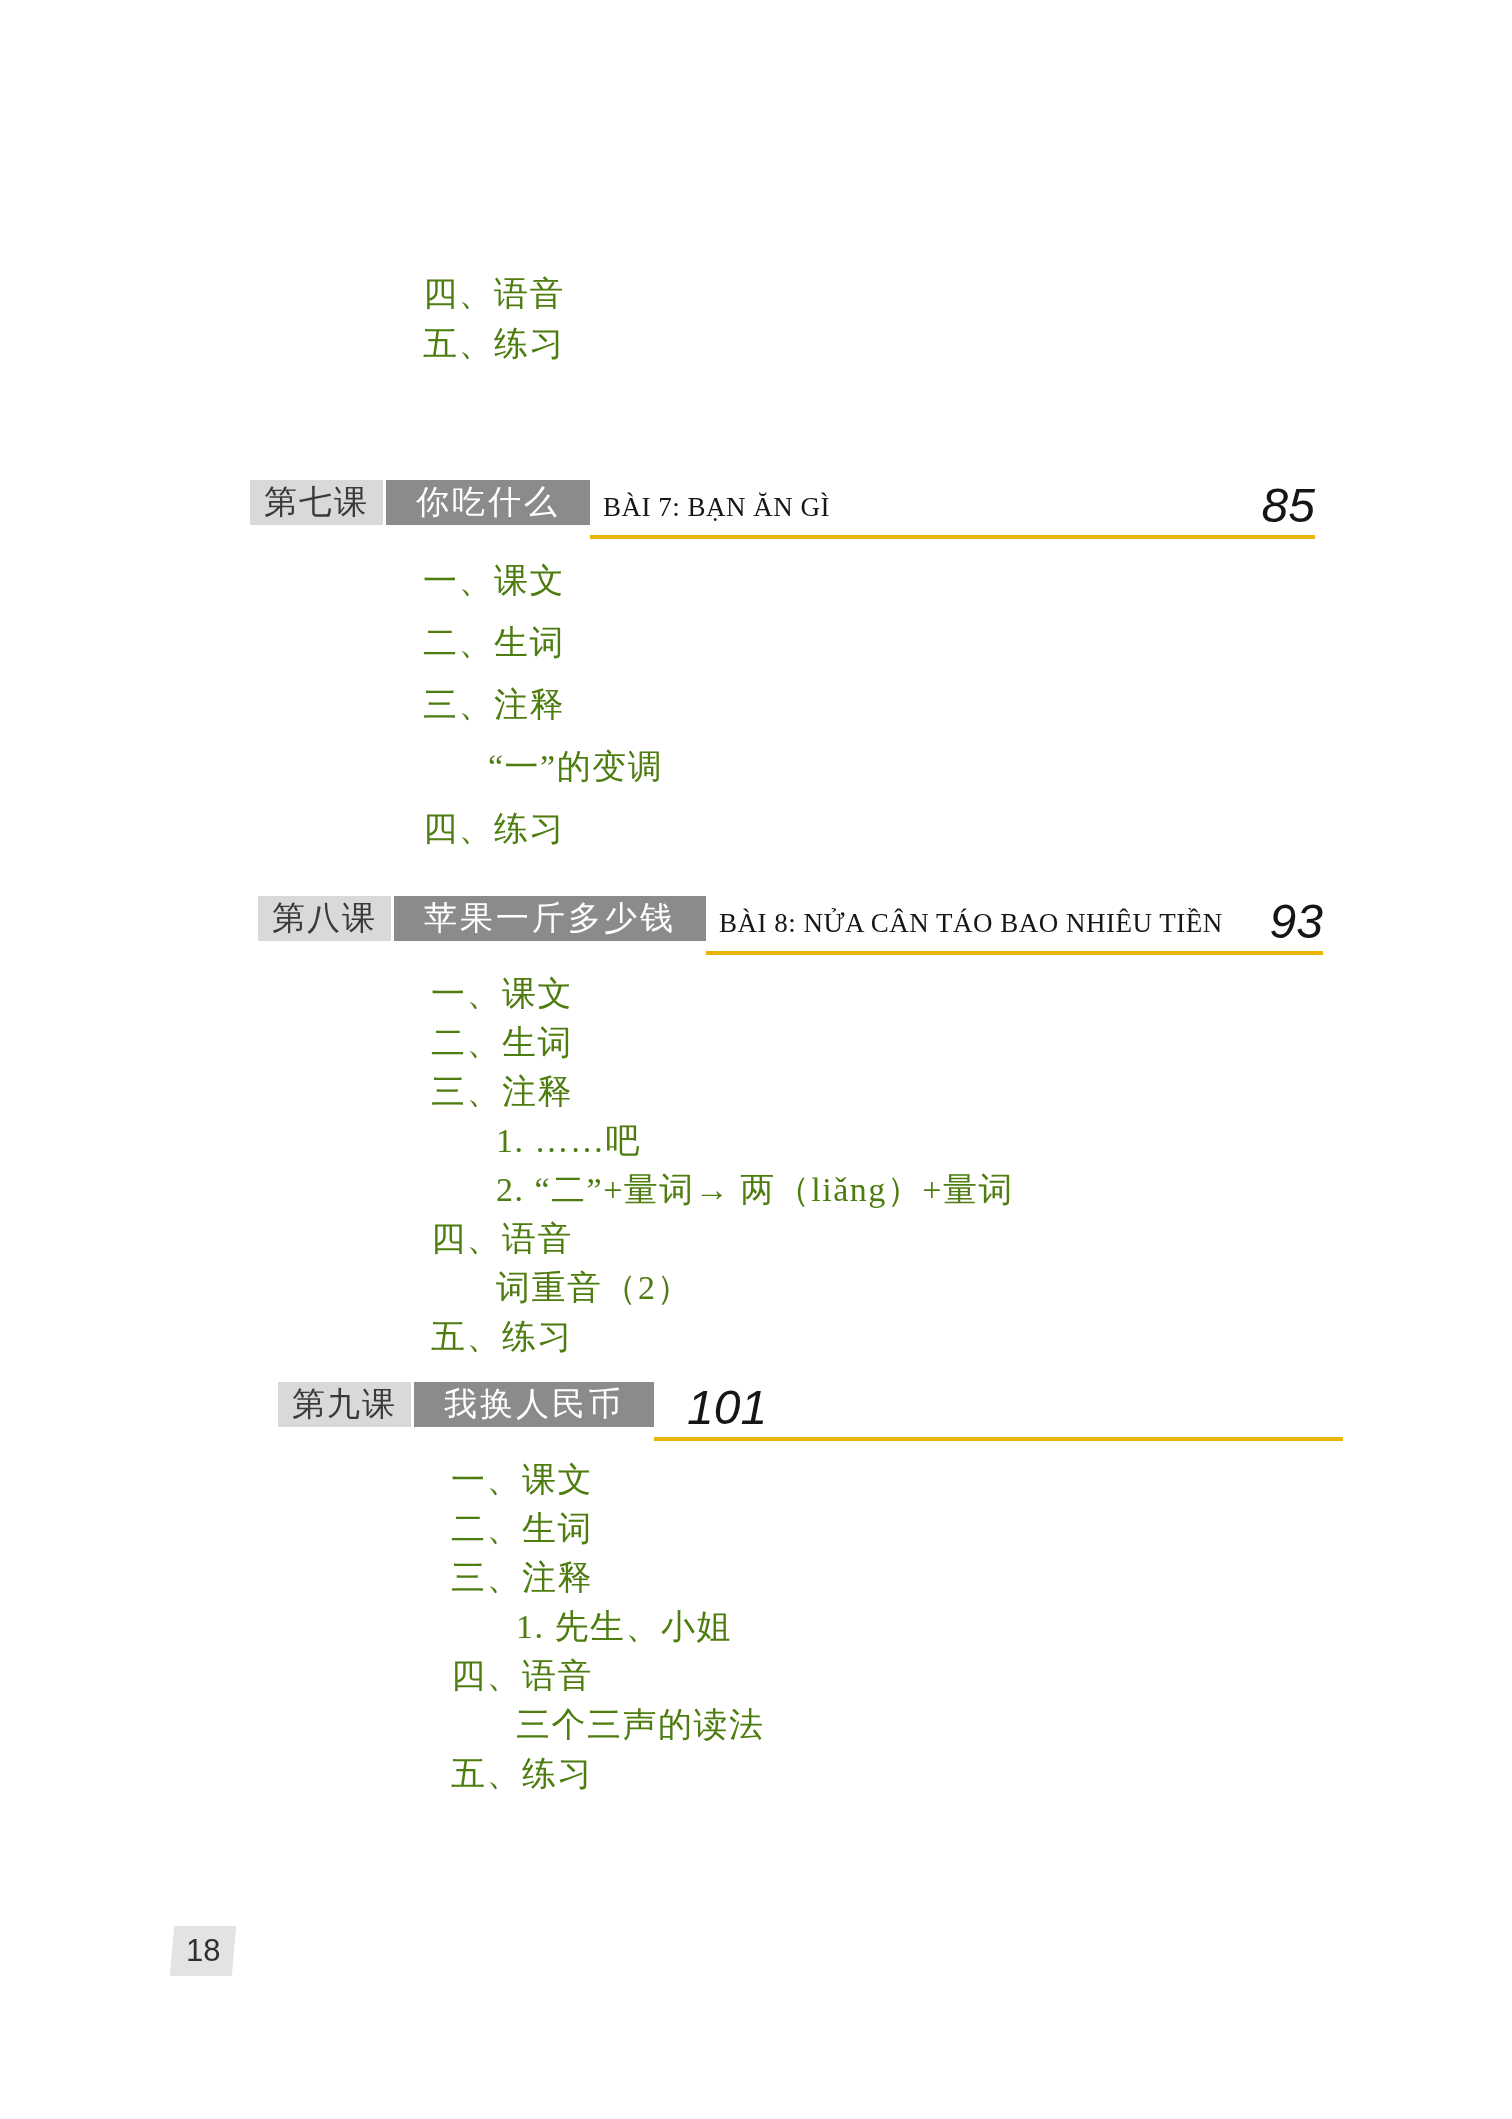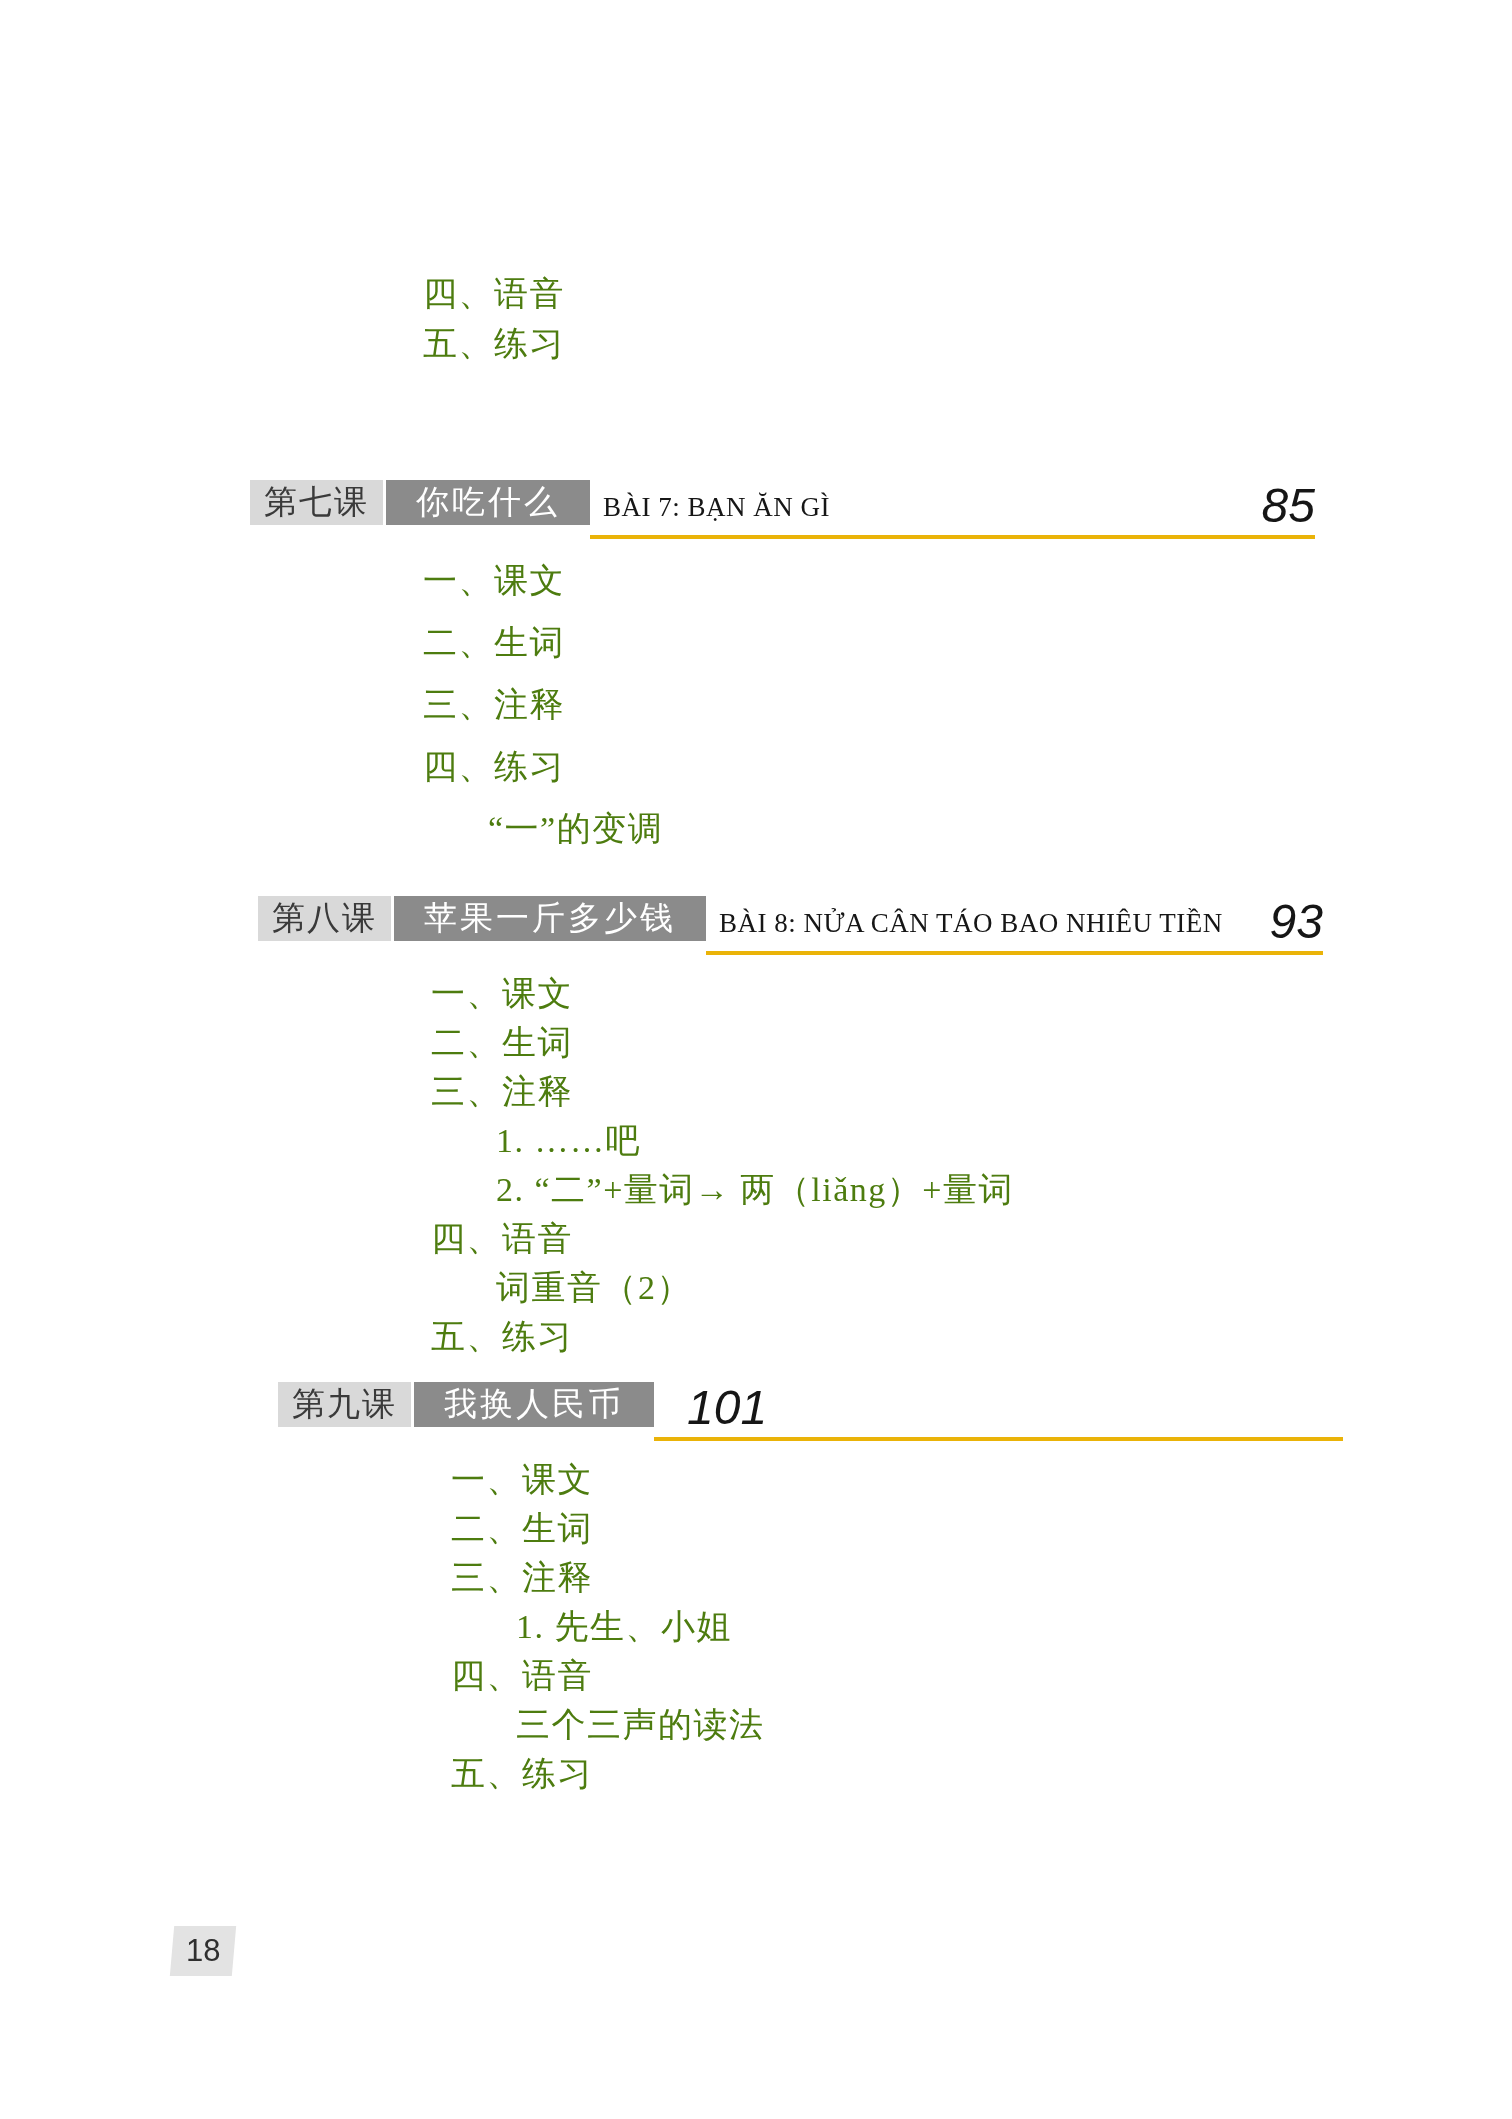--- a/index.html
+++ b/index.html
@@ -130,22 +130,22 @@
       </div>
       <div class="rule-area">
         <span class="vi-title">BÀI 7: BẠN ĂN GÌ</span>
         <span class="page-num">85</span>
       </div>
     </div>
     <div class="rows">
           <div class="row indent-1">一、课文</div>
           <div class="row indent-1">二、生词</div>
           <div class="row indent-1">三、注释</div>
+          <div class="row indent-2">“一”的变调</div>
           <div class="row indent-1">四、练习</div>
-          <div class="row indent-2">“一”的变调</div>
         </div>
   </section>
 
   <section class="lesson lesson-1">
     <div class="band">
       <div class="num-box">
         <span>第八课</span>
       </div>
       <div class="band-gap"></div>
       <div class="title-box">

